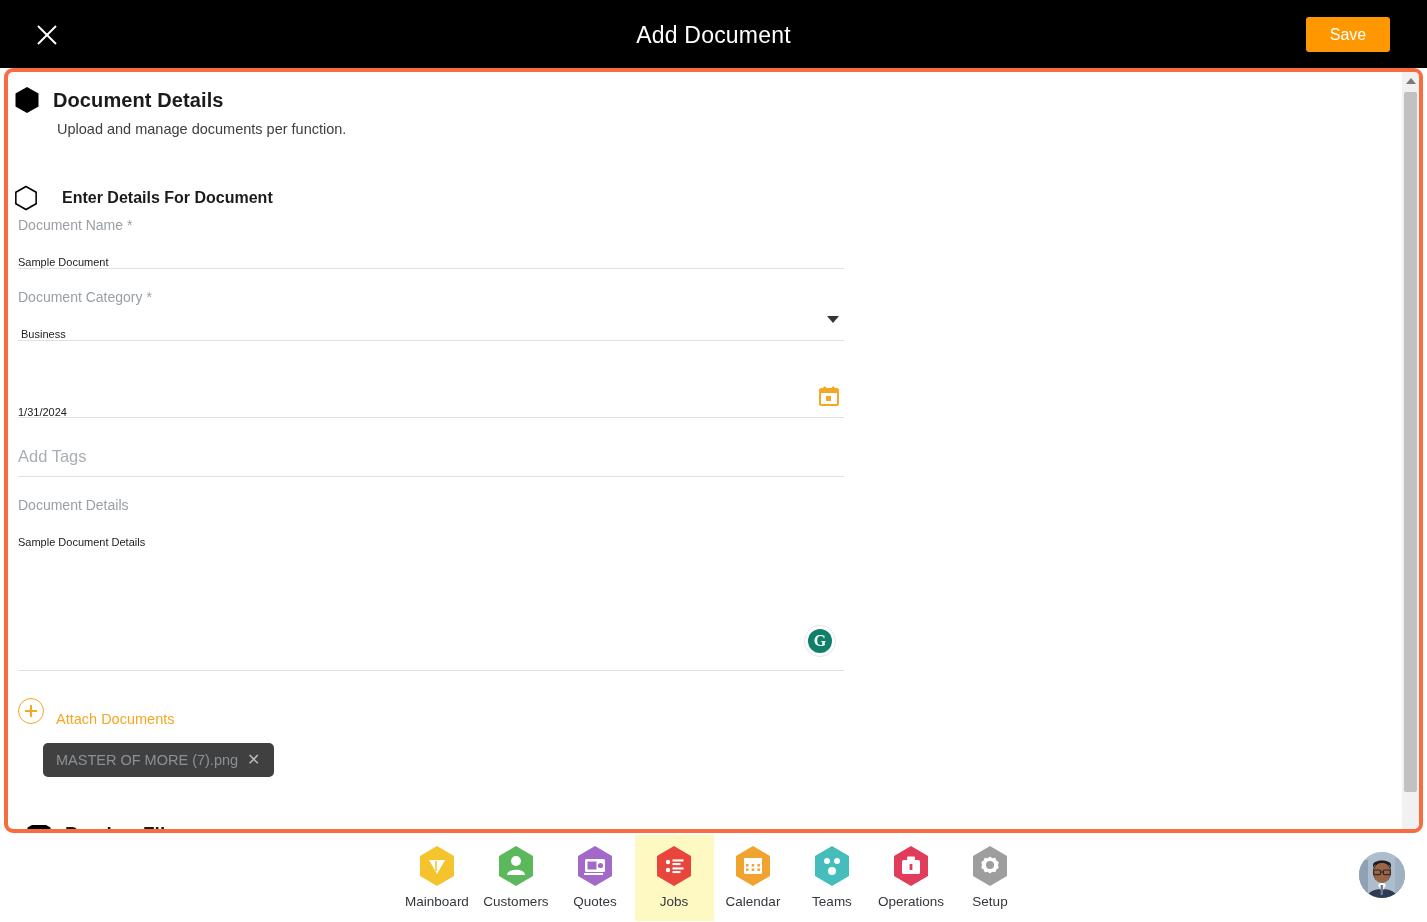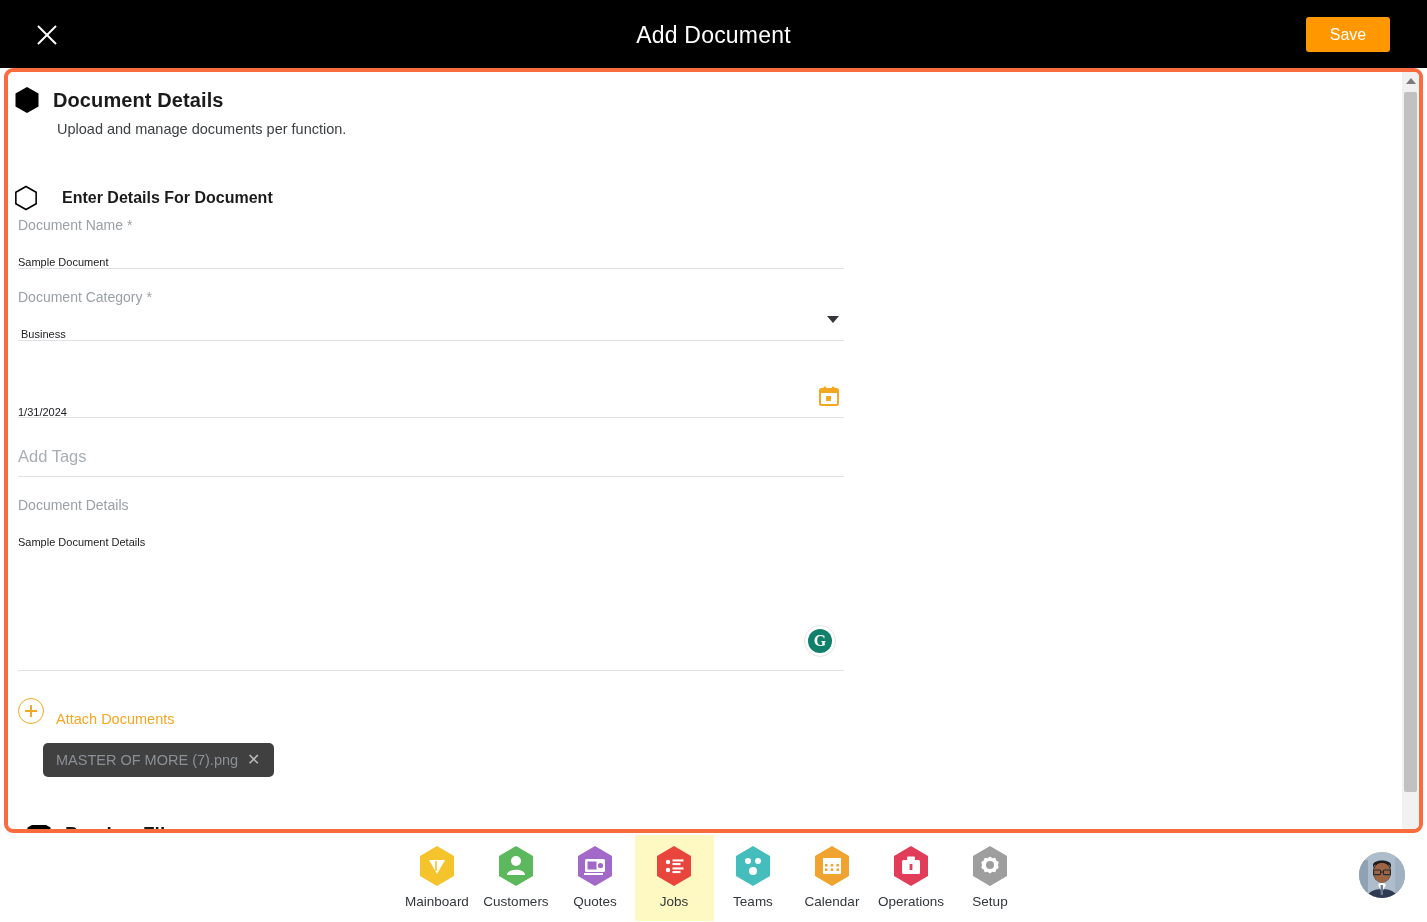--- a/index.html
+++ b/index.html
@@ -475,41 +475,41 @@
       <rect x="18.5" y="15.4" width="11" height="2.1" fill="#ffffff"></rect>
       <rect x="18.5" y="19" width="8" height="2.1" fill="#ffffff"></rect>
       <rect x="18.5" y="23.4" width="11" height="2.1" fill="#ffffff"></rect>
       <rect x="18.5" y="27" width="8" height="2.1" fill="#ffffff"></rect>
     </svg>
     <div class="nav-label">Jobs</div>
   </div>
 
   <div class="nav-item">
     <svg class="nav-icon" viewBox="0 0 40 44">
-      <polygon points="20,2 37,12 37,32 20,42 3,32 3,12" fill="#45BDBD"></polygon>
-      <circle cx="15" cy="17" r="3" fill="#ffffff"></circle>
-      <circle cx="25" cy="17" r="3" fill="#ffffff"></circle>
-      <circle cx="20" cy="27" r="4" fill="#ffffff"></circle>
-    </svg>
-    <div class="nav-label">Teams</div>
-  </div>
-
-  <div class="nav-item">
-    <svg class="nav-icon" viewBox="0 0 40 44">
       <polygon points="20,2 37,12 37,32 20,42 3,32 3,12" fill="#F0A32E"></polygon>
       <rect x="11" y="14" width="18" height="16" rx="1.5" fill="#ffffff"></rect>
       <rect x="11" y="14" width="18" height="4" fill="#ffffff"></rect>
       <rect x="13" y="20" width="2.5" height="2.5" fill="#F0A32E"></rect>
       <rect x="18.7" y="20" width="2.5" height="2.5" fill="#F0A32E"></rect>
       <rect x="24.4" y="20" width="2.5" height="2.5" fill="#F0A32E"></rect>
       <rect x="13" y="24.5" width="2.5" height="2.5" fill="#F0A32E"></rect>
       <rect x="18.7" y="24.5" width="2.5" height="2.5" fill="#F0A32E"></rect>
       <rect x="24.4" y="24.5" width="2.5" height="2.5" fill="#F0A32E"></rect>
     </svg>
     <div class="nav-label">Calendar</div>
+  </div>
+
+  <div class="nav-item">
+    <svg class="nav-icon" viewBox="0 0 40 44">
+      <polygon points="20,2 37,12 37,32 20,42 3,32 3,12" fill="#45BDBD"></polygon>
+      <circle cx="15" cy="17" r="3" fill="#ffffff"></circle>
+      <circle cx="25" cy="17" r="3" fill="#ffffff"></circle>
+      <circle cx="20" cy="27" r="4" fill="#ffffff"></circle>
+    </svg>
+    <div class="nav-label">Teams</div>
   </div>
 
   <div class="nav-item">
     <svg class="nav-icon" viewBox="0 0 40 44">
       <polygon points="20,2 37,12 37,32 20,42 3,32 3,12" fill="#E23C5B"></polygon>
       <rect x="16" y="12.5" width="8" height="3.5" rx="1" fill="#ffffff"></rect>
       <rect x="11" y="16" width="18" height="14" rx="1.5" fill="#ffffff"></rect>
       <rect x="18.6" y="20" width="2.8" height="6" fill="#E23C5B"></rect>
     </svg>
     <div class="nav-label">Operations</div>

